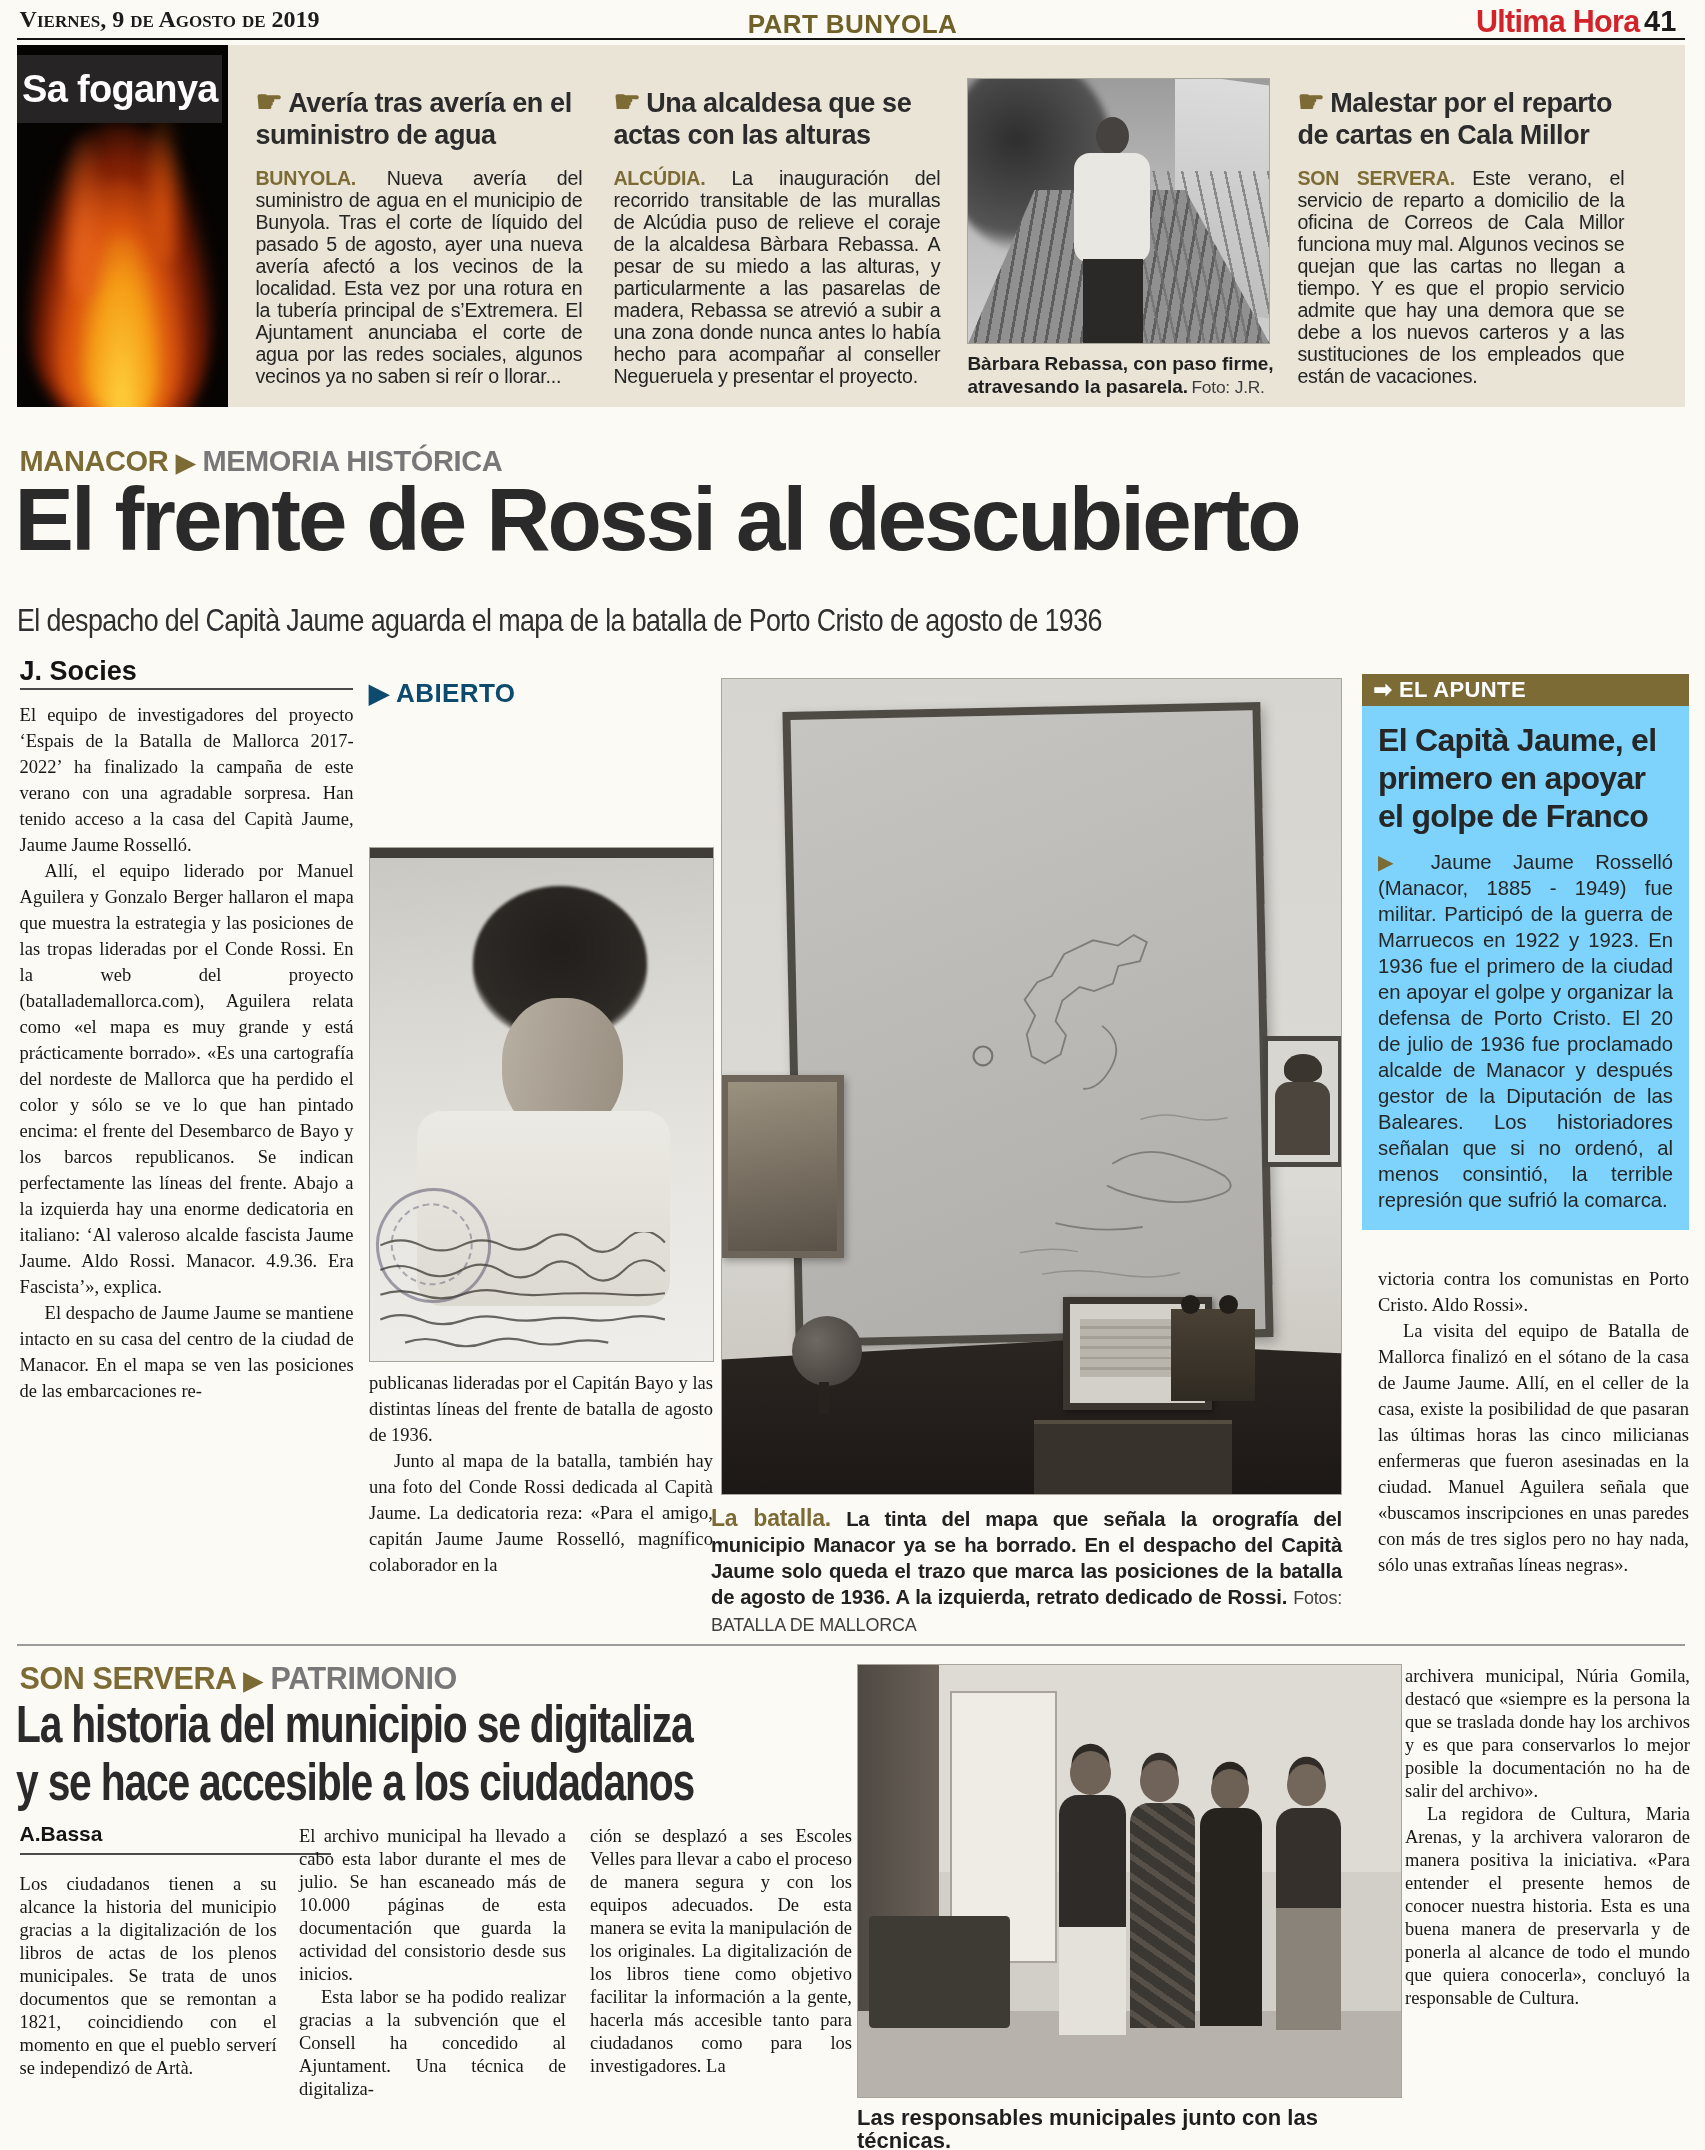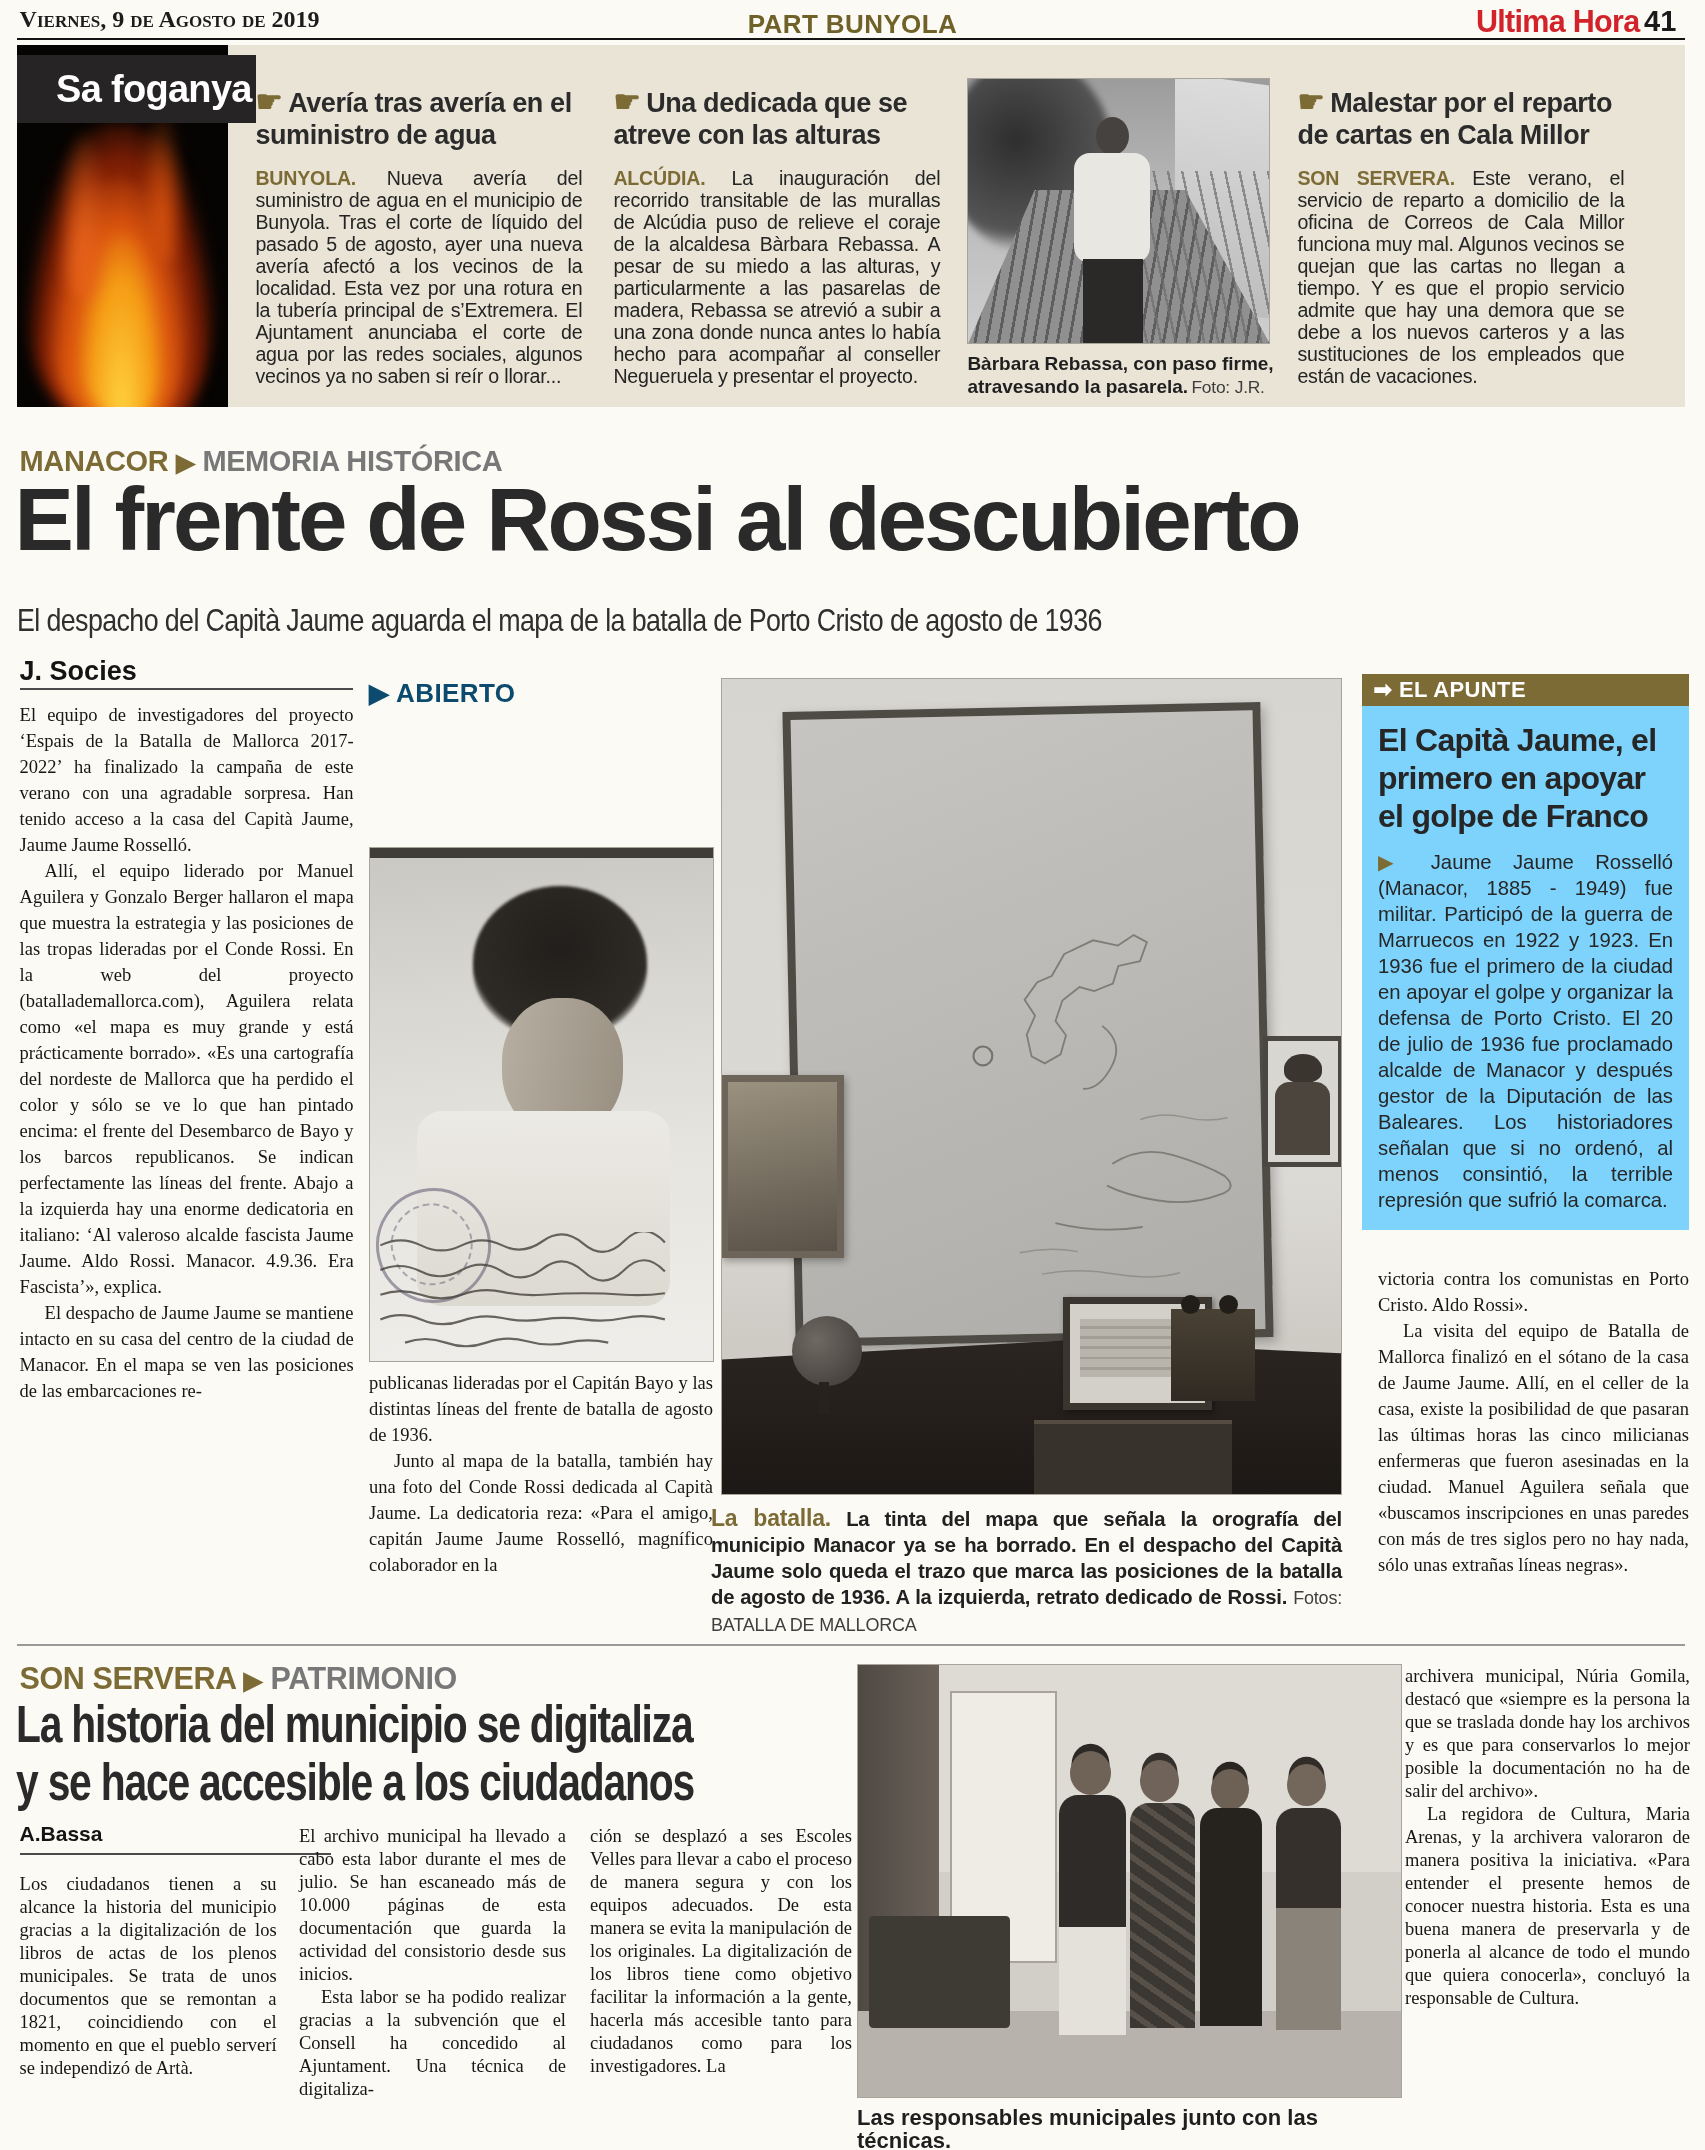--- a/index.html
+++ b/index.html
@@ -10,21 +10,21 @@
   
   .hdr-date{font-family:"Liberation Serif",serif;font-variant:small-caps;font-weight:600;font-size:24px;color:#1c1c1c;}
   .hdr-section{font-weight:bold;font-size:26px;color:#6f6128;letter-spacing:0.4px;text-align:center;}
   .hdr-masthead{font-weight:800;font-size:30.5px;color:#d2232a;letter-spacing:-0.7px;}
   .hdr-page{font-weight:800;font-size:29px;color:#1b1b1b;}
   .rule{background:#141414;}
 
   
   .strip{background:#e9e4d6;}
   .foganya-label{background:#262424;color:#fff;font-weight:bold;font-size:38px;letter-spacing:-0.7px;
-                 text-align:center;line-height:68px;padding-left:34px;}
+                 text-align:center;line-height:68px;}
   .fire{background:#060403;overflow:hidden;}
   .flame{position:absolute;border-radius:48% 52% 40% 60% / 62% 55% 45% 40%;filter:blur(6.5px);}
   .brief{width:327px;}
   .brief-title{font-weight:bold;font-size:27px;line-height:32px;color:#2b2b2b;letter-spacing:-0.4px;}
   .hand{color:#7d6b35;font-size:30.5px;margin-right:5.8px;}
   .brief-body{margin-top:16px;font-size:19.6px;line-height:22px;text-align:justify;color:#242424;letter-spacing:-0.2px;}
   .loc{color:#7d6b35;font-weight:bold;}
   .photo{border:0.7px solid #a8a49a;overflow:hidden;}
   .capt-bold{font-weight:bold;font-size:19px;line-height:22.5px;color:#1f1f1f;}
   .capt-credit{font-weight:normal;font-size:17.4px;color:#3c3c3c;letter-spacing:-0.2px;}
@@ -86,21 +86,21 @@
       <div class="flame" style="left:124px;top:65px;width:42px;height:153px;background:radial-gradient(ellipse at 50% 70%,#d9540e 0%,rgba(0,0,0,0) 75%);"></div>
     </div>
     <div class="abs foganya-label" style="left:0;top:10.2px;width:205px;height:68px;">Sa foganya</div>
 
     <div class="abs brief" style="left:238px;top:40px;">
       <div class="brief-title"><span class="hand">☛</span><span>Avería tras avería en el suministro de agua</span></div>
       <div class="brief-body"><span class="loc">BUNYOLA.</span> <span>Nueva avería del suministro de agua en el municipio de Bunyola. Tras el corte de líquido del pasado 5 de agosto, ayer una nueva avería afectó a los vecinos de la localidad. Esta vez por una rotura en la tubería principal de s’Extremera. El Ajuntament anunciaba el corte de agua por las redes sociales, algunos vecinos ya no saben si reír o llorar...</span></div>
     </div>
 
     <div class="abs brief" style="left:596px;top:40px;">
-      <div class="brief-title"><span class="hand">☛</span><span>Una dedicada que se atreve con las alturas</span></div>
+      <div class="brief-title"><span class="hand">☛</span><span>Una alcaldesa que se actas con las alturas</span></div>
       <div class="brief-body"><span class="loc">ALCÚDIA.</span> <span>La inauguración del recorrido transitable de las murallas de Alcúdia puso de relieve el coraje de la alcaldesa Bàrbara Rebassa. A pesar de su miedo a las alturas, y particularmente a las pasarelas de madera, Rebassa se atrevió a subir a una zona donde nunca antes lo había hecho para acompañar al conseller Negueruela y presentar el proyecto.</span></div>
     </div>
 
     <div class="abs photo ph-rebassa" style="left:950px;top:33px;width:301px;height:264px;">
       <div class="abs" style="left:-22px;top:-22px;width:167px;height:196px;border-radius:50%;filter:blur(3.6px);background:radial-gradient(circle at 42% 42%,#2e2e2e 0%,#555 62%,rgba(0,0,0,0) 75%);"></div>
       <div class="abs" style="right:0;top:0;width:94px;height:233px;background:linear-gradient(180deg,#dcdcdc,#bdbdbd);transform:skewY(8deg);"></div>
       <div class="abs" style="left:0;bottom:0;width:100%;height:58%;background:repeating-linear-gradient(100deg,#909090 0 8.7px,#5e5e5e 8.7px 11.6px);clip-path:polygon(22% 0,72% 0,100% 100%,0 100%);"></div>
       <div class="abs" style="right:0;top:35%;width:45%;height:65%;background:repeating-linear-gradient(78deg,rgba(0,0,0,0) 0 11.6px,#6d6d6d 11.6px 14px);opacity:.7;"></div>
       <div class="abs" style="left:128px;top:38px;width:33px;height:38px;border-radius:50%;background:#46423f;"></div>
       <div class="abs" style="left:106px;top:74px;width:76px;height:110px;border-radius:16px;background:#e9e7e2;"></div>

